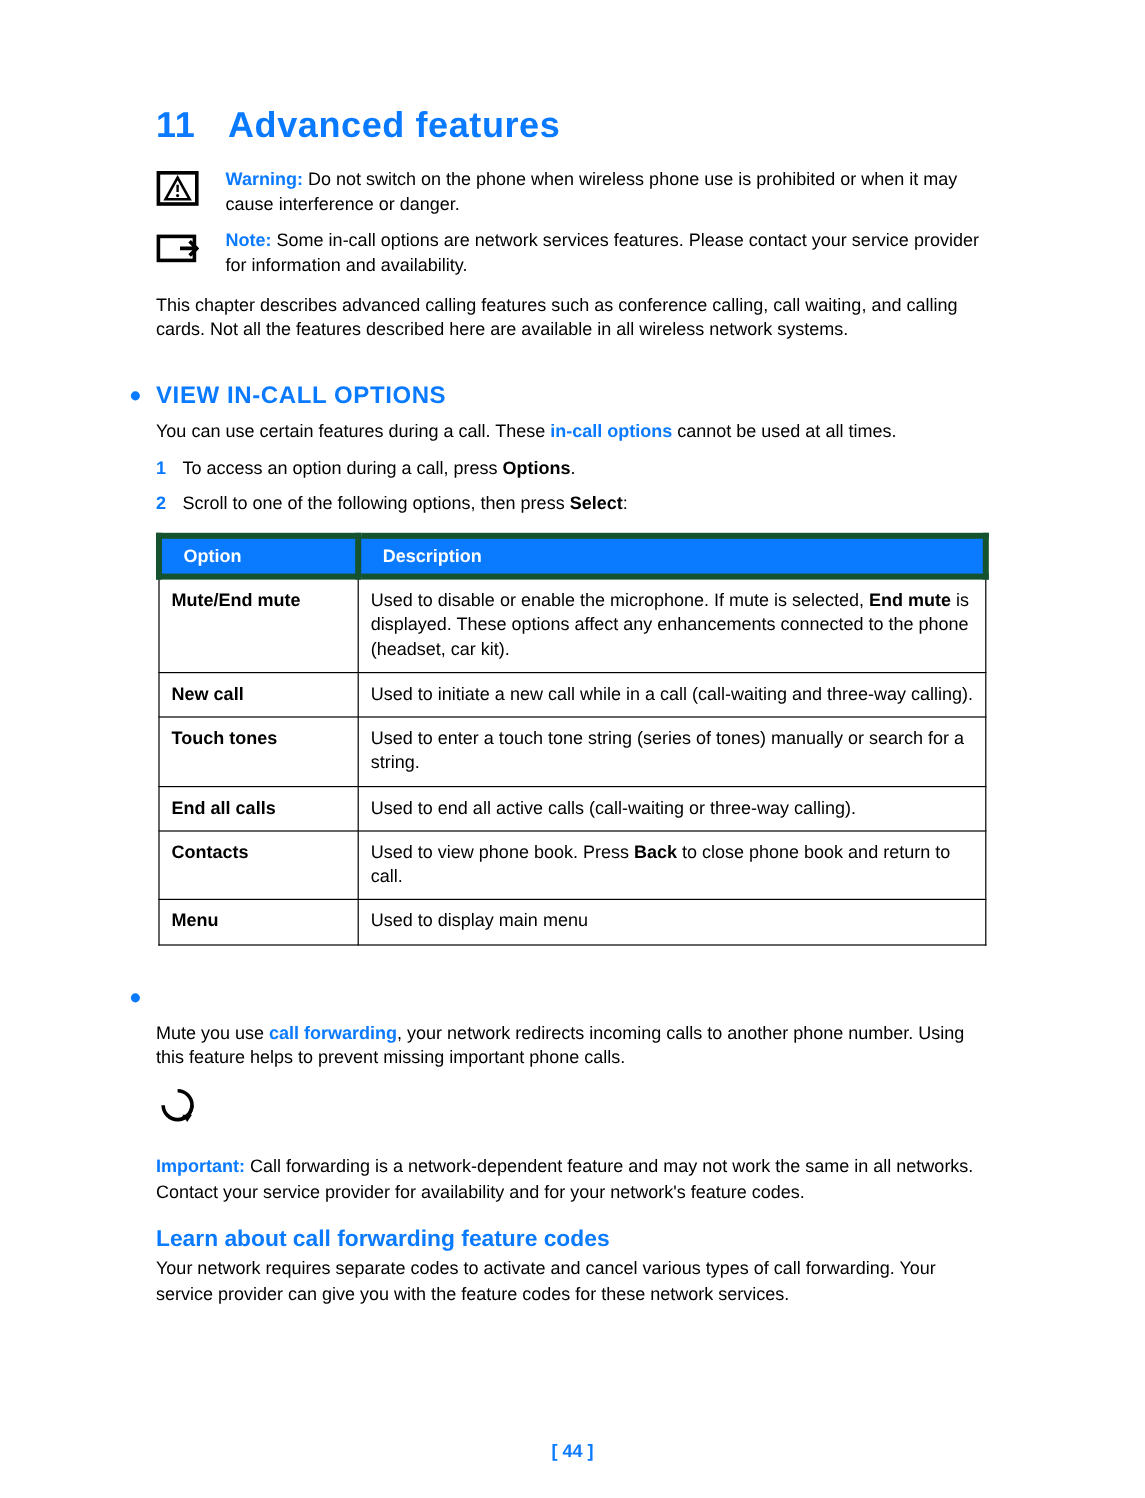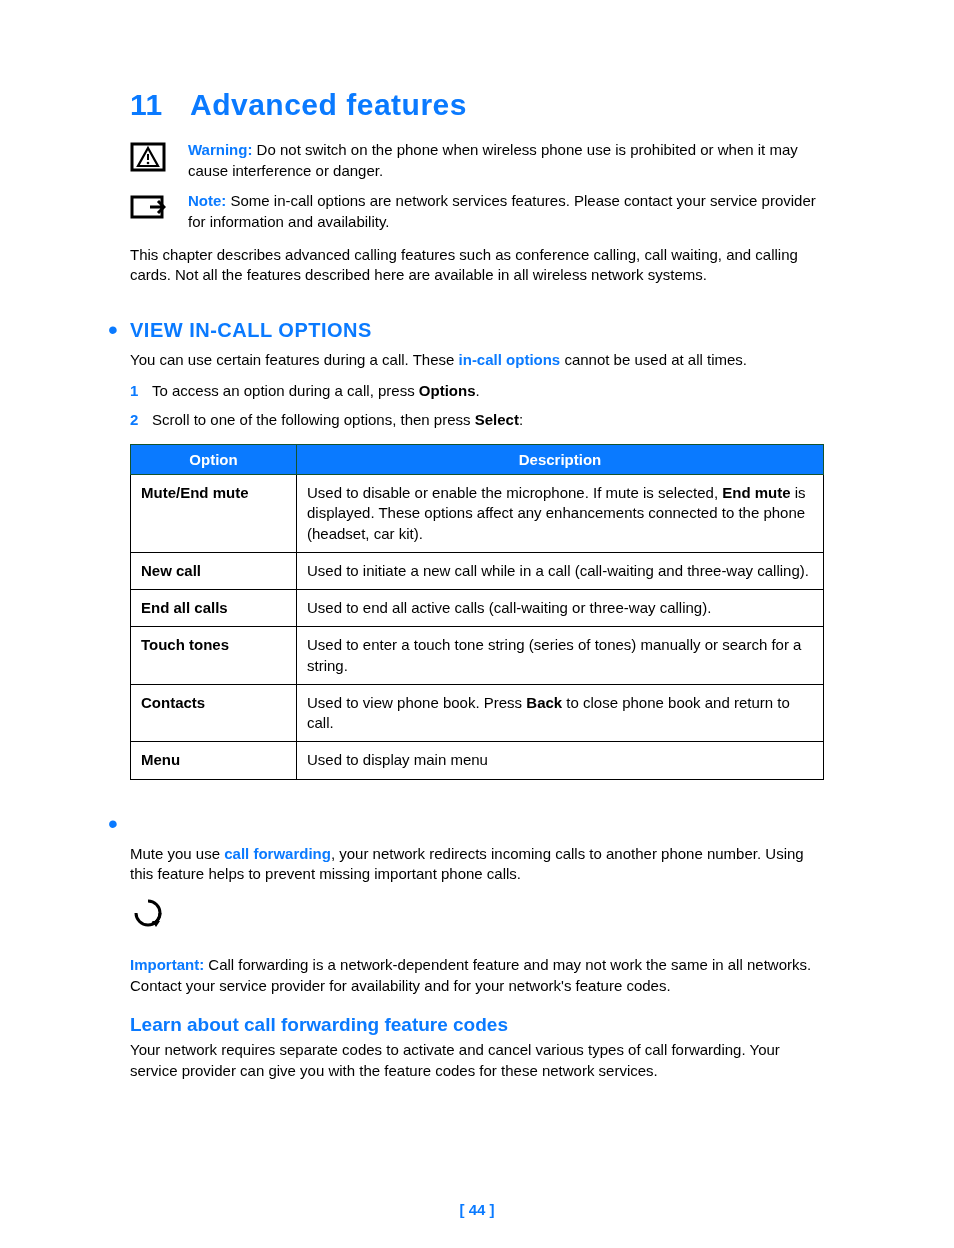--- a/index.html
+++ b/index.html
@@ -102,24 +102,24 @@
   }
   table.opt {
     border-collapse: collapse;
     width: 100%;
     margin-top: 14px;
     font-size: 15px;
   }
   table.opt th {
     background: #0a7aff;
     color: #fff;
-    text-align: center;
-    font-weight: bold;
-    padding: 6px 3px;
-    border: 1px solid #14532d;
+    text-align: left;
+    font-weight: bold;
+    padding: 6px 18px;
+    border: 5px solid #14532d;
     font-size: 15px;
   }
   table.opt td {
     border: 1px solid #000;
     padding: 8px 10px;
     vertical-align: top;
     line-height: 1.35;
   }
   table.opt td.name {
     font-weight: bold;
@@ -209,26 +209,26 @@
     <tbody id="opt-body">
         <tr>
           <td class="name">Mute/End mute</td>
           <td><span>Used to disable or enable the microphone. If mute is selected, </span><b>End mute</b><span> is displayed. These options affect any enhancements connected to the phone (headset, car kit).</span></td>
         </tr>
         <tr>
           <td class="name">New call</td>
           <td>Used to initiate a new call while in a call (call-waiting and three-way calling).</td>
         </tr>
         <tr>
+          <td class="name">Touch tones</td>
+          <td>Used to enter a touch tone string (series of tones) manually or search for a string.</td>
+        </tr>
+        <tr>
           <td class="name">End all calls</td>
           <td>Used to end all active calls (call-waiting or three-way calling).</td>
-        </tr>
-        <tr>
-          <td class="name">Touch tones</td>
-          <td>Used to enter a touch tone string (series of tones) manually or search for a string.</td>
         </tr>
         <tr>
           <td class="name">Contacts</td>
           <td><span>Used to view phone book. Press </span><b>Back</b><span> to close phone book and return to call.</span></td>
         </tr>
         <tr>
           <td class="name">Menu</td>
           <td>Used to display main menu</td>
         </tr>
       </tbody>

